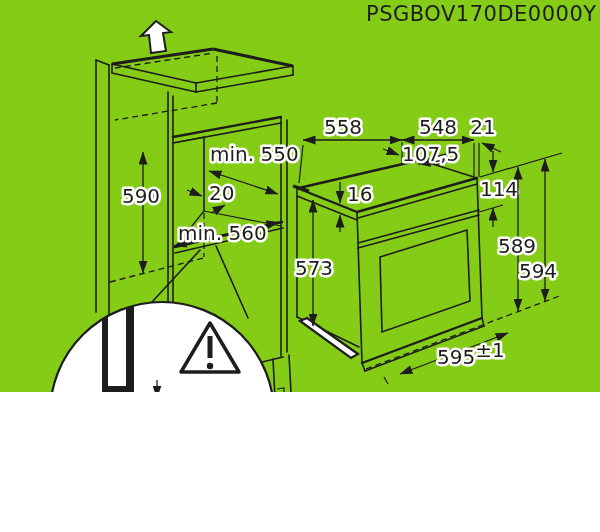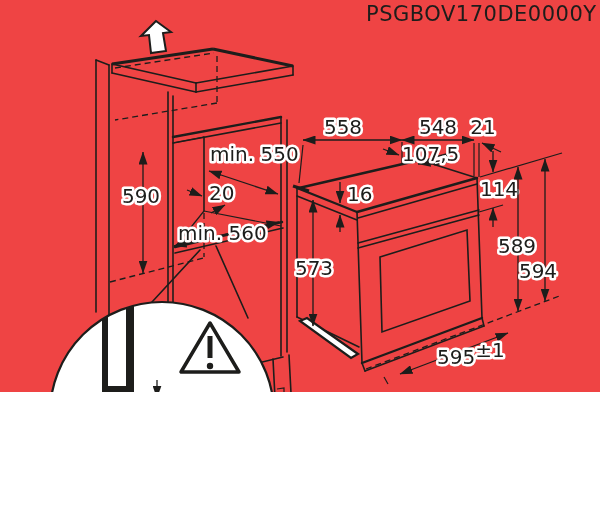--- a/index.html
+++ b/index.html
@@ -1,16 +1,16 @@
 <!DOCTYPE html>
 <html><head>
 <meta charset="utf-8">
 <style>
   html,body{margin:0;padding:0;background:#fff;}
-  .stage{position:relative;width:600px;height:392px;background:#ef4444;overflow:hidden;
+  .stage{position:relative;width:600px;height:392px;background:#84cc16;overflow:hidden;
          font-family:"DejaVu Sans","Liberation Sans",sans-serif;}
   svg{position:absolute;left:0;top:0;}
   svg text{font-family:"DejaVu Sans","Liberation Sans",sans-serif;font-size:20px;fill:#1d1d1b;
            paint-order:stroke;stroke:#ffffff;stroke-width:5px;stroke-linejoin:round;}
   svg text.title{font-size:21px;stroke-width:0;letter-spacing:.5px;}
   .ln{stroke:#1d1d1b;fill:none;stroke-width:1.6px;stroke-linecap:round;}
   .ln2{stroke:#1d1d1b;fill:none;stroke-width:2.4px;stroke-linecap:round;}
   .ln3{stroke:#1d1d1b;fill:none;stroke-width:3px;stroke-linecap:butt;}
   .thin{stroke:#1d1d1b;fill:none;stroke-width:1.2px;}
   .dash{stroke:#1d1d1b;fill:none;stroke-width:1.3px;stroke-dasharray:6 4;}

